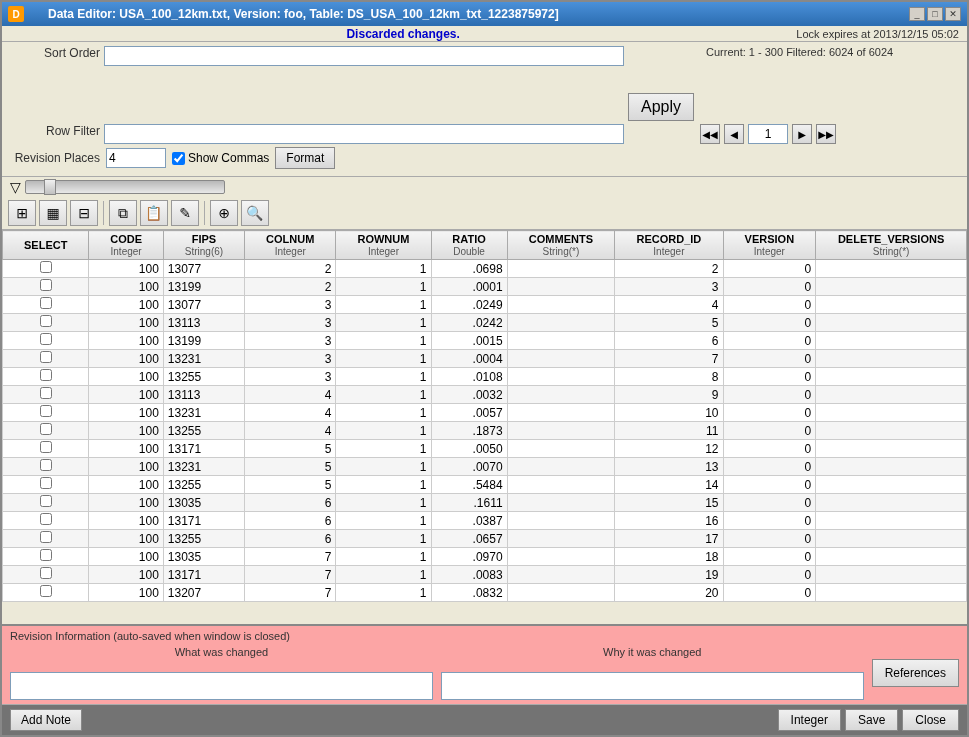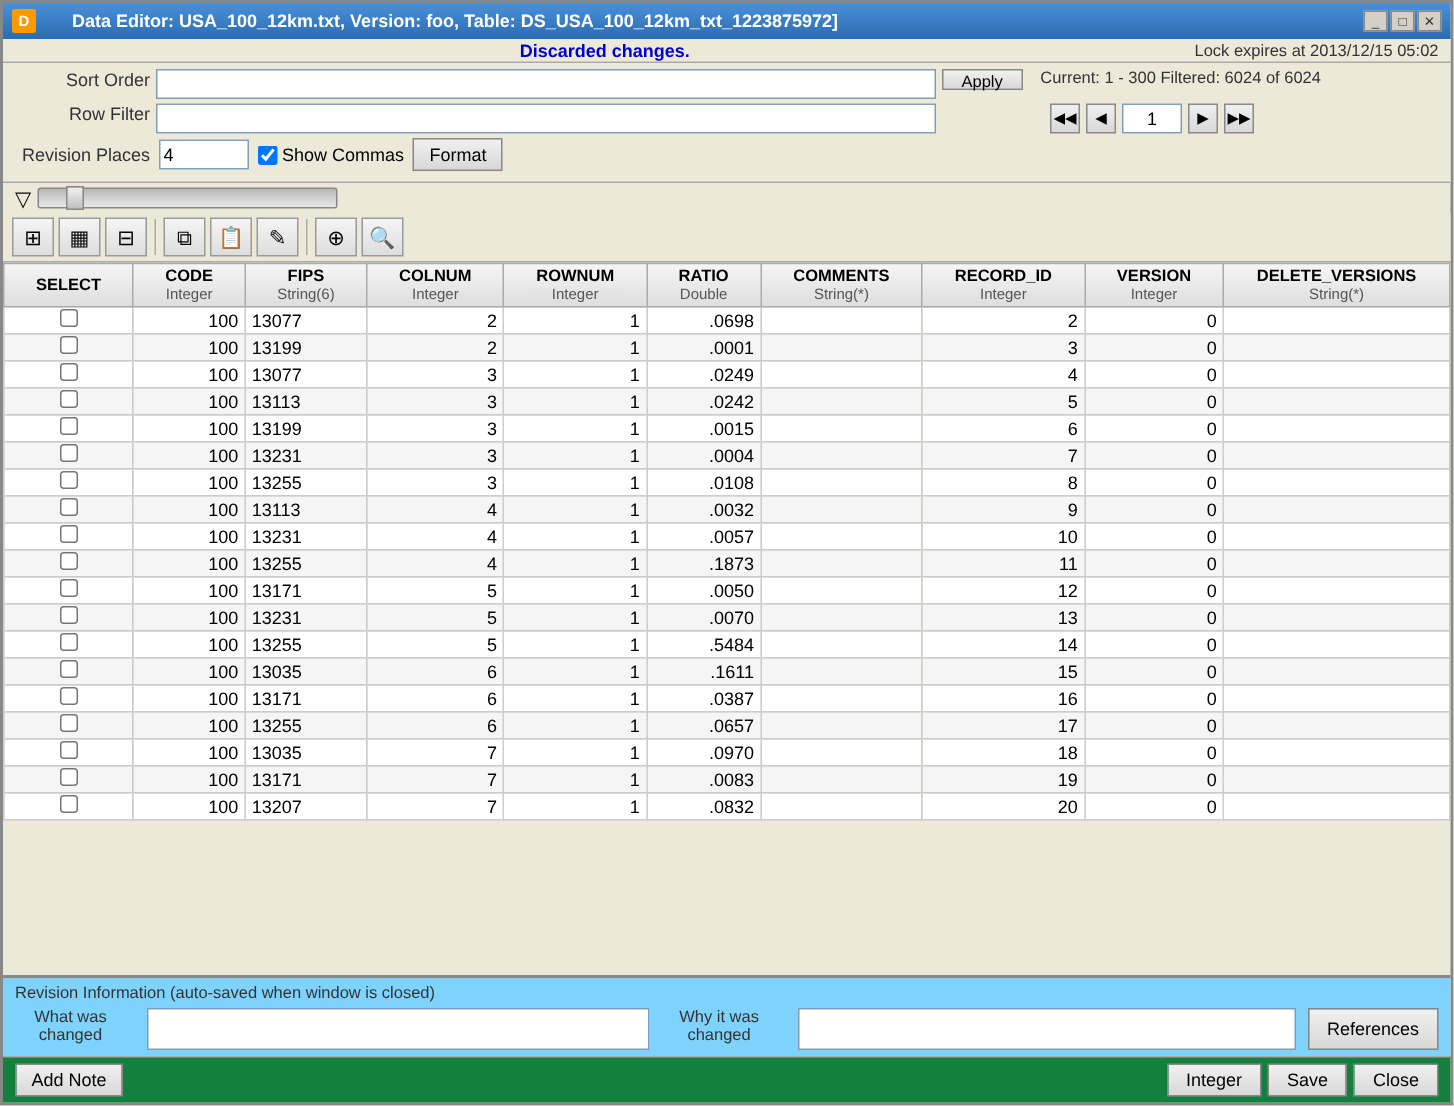--- a/index.html
+++ b/index.html
@@ -112,23 +112,24 @@
       background: white;
       font-size: 12px;
       padding: 0 2px;
     }
     .sort-input { width: 520px; }
     .filter-input { width: 520px; }
     .apply-btn {
       background: linear-gradient(to bottom, #f0f0f0, #d8d8d8);
       border: 1px solid #888;
       padding: 2px 12px;
-      font-size: 11px;
-      cursor: pointer;
-      height: 14px;
+      font-size: 16px;
+      cursor: pointer;
+      height: 28px;
+      margin-top: 47px;
     }
     .nav-section {
       display: flex;
       align-items: center;
       gap: 4px;
       margin-left: 8px;
     }
     .nav-btn {
       background: linear-gradient(to bottom, #f0f0f0, #d8d8d8);
       border: 1px solid #888;
@@ -265,37 +266,38 @@
       flex: 1;
       overflow-y: scroll;
       overflow-x: auto;
     }
     .table-wrapper {
       display: flex;
       flex: 1;
       overflow: hidden;
     }
     .revision-section {
-      background: #7dd3fc;
+      background: #fca5a5;
       border-top: 2px solid #888;
       padding: 4px 8px;
       flex-shrink: 0;
     }
     .revision-title {
       font-size: 11px;
       color: #333;
       margin-bottom: 4px;
     }
     .revision-fields {
       display: flex;
       gap: 8px;
       align-items: center;
     }
     .revision-field {
       display: flex;
+      flex-direction: column;
       gap: 14px;
       flex: 1;
     }
     .revision-field label {
       font-size: 11px;
       color: #333;
       text-align: center;
     }
     .revision-input {
       height: 28px;
@@ -306,21 +308,21 @@
     .references-btn {
       background: linear-gradient(to bottom, #f0f0f0, #d8d8d8);
       border: 1px solid #888;
       padding: 4px 12px;
       font-size: 12px;
       cursor: pointer;
       height: 28px;
       white-space: nowrap;
     }
     .bottom-bar {
-      background: #15803d;
+      background: #737373;
       border-top: 1px solid #aaa;
       padding: 4px 8px;
       display: flex;
       justify-content: space-between;
       align-items: center;
       flex-shrink: 0;
     }
     .add-note-btn {
       background: linear-gradient(to bottom, #f0f0f0, #d8d8d8);
       border: 1px solid #888;

